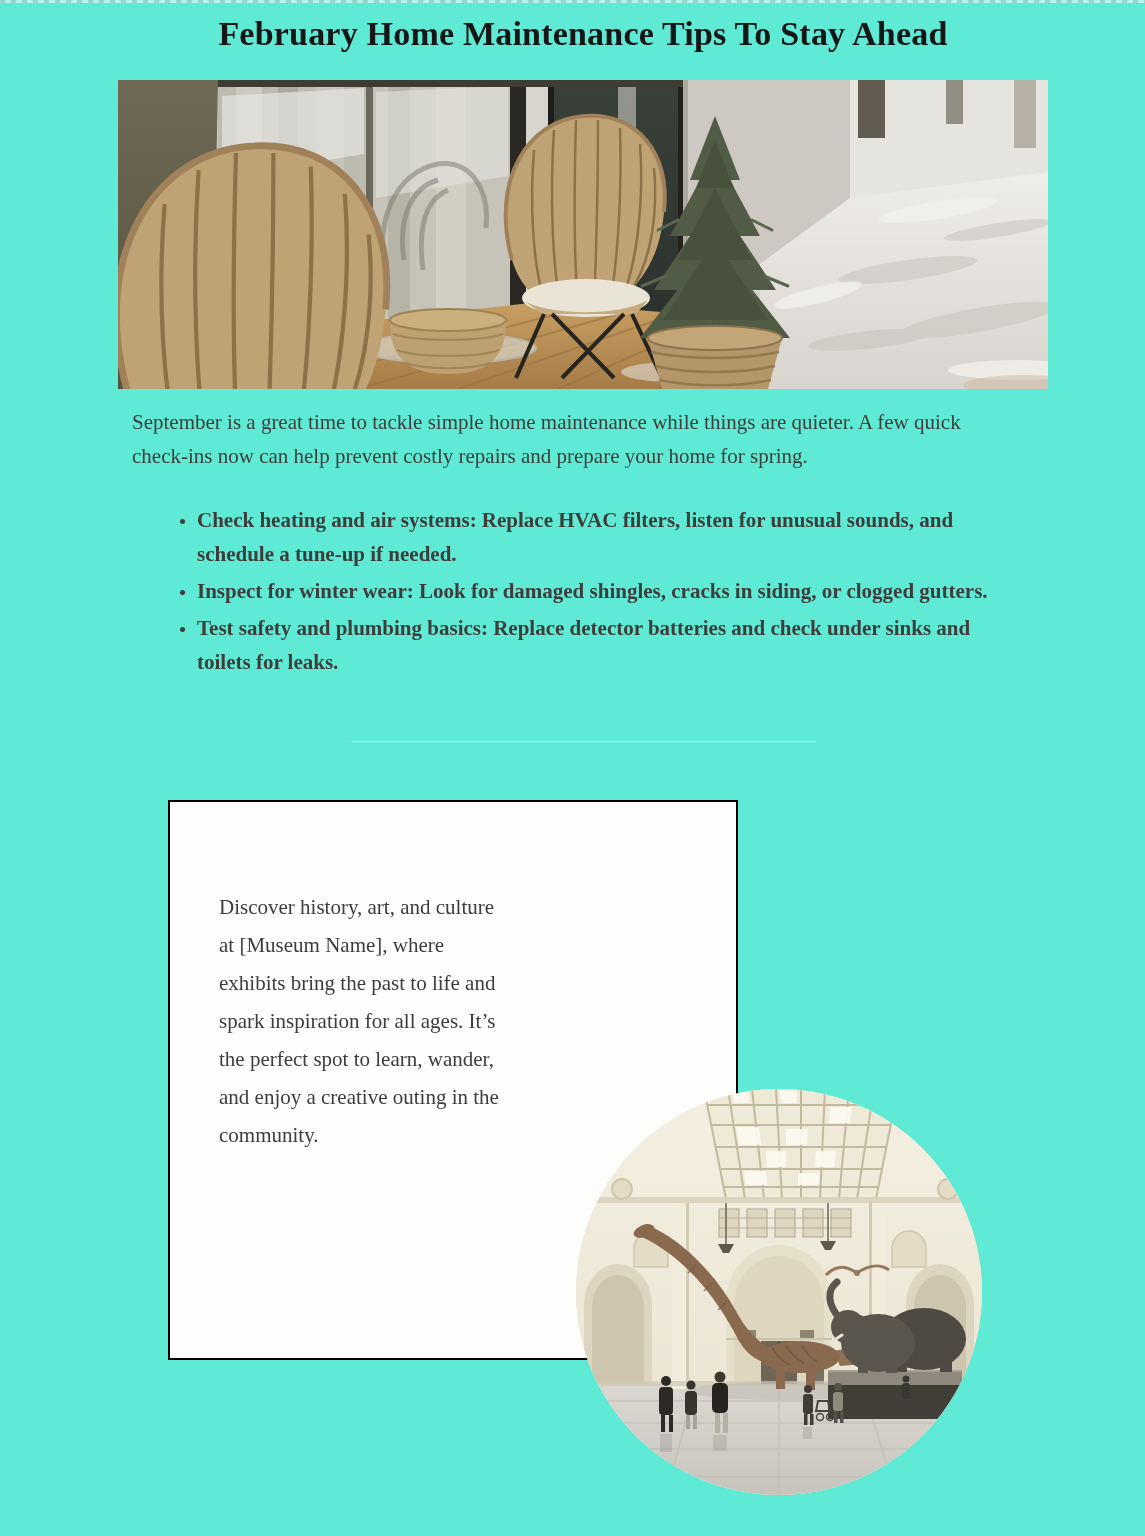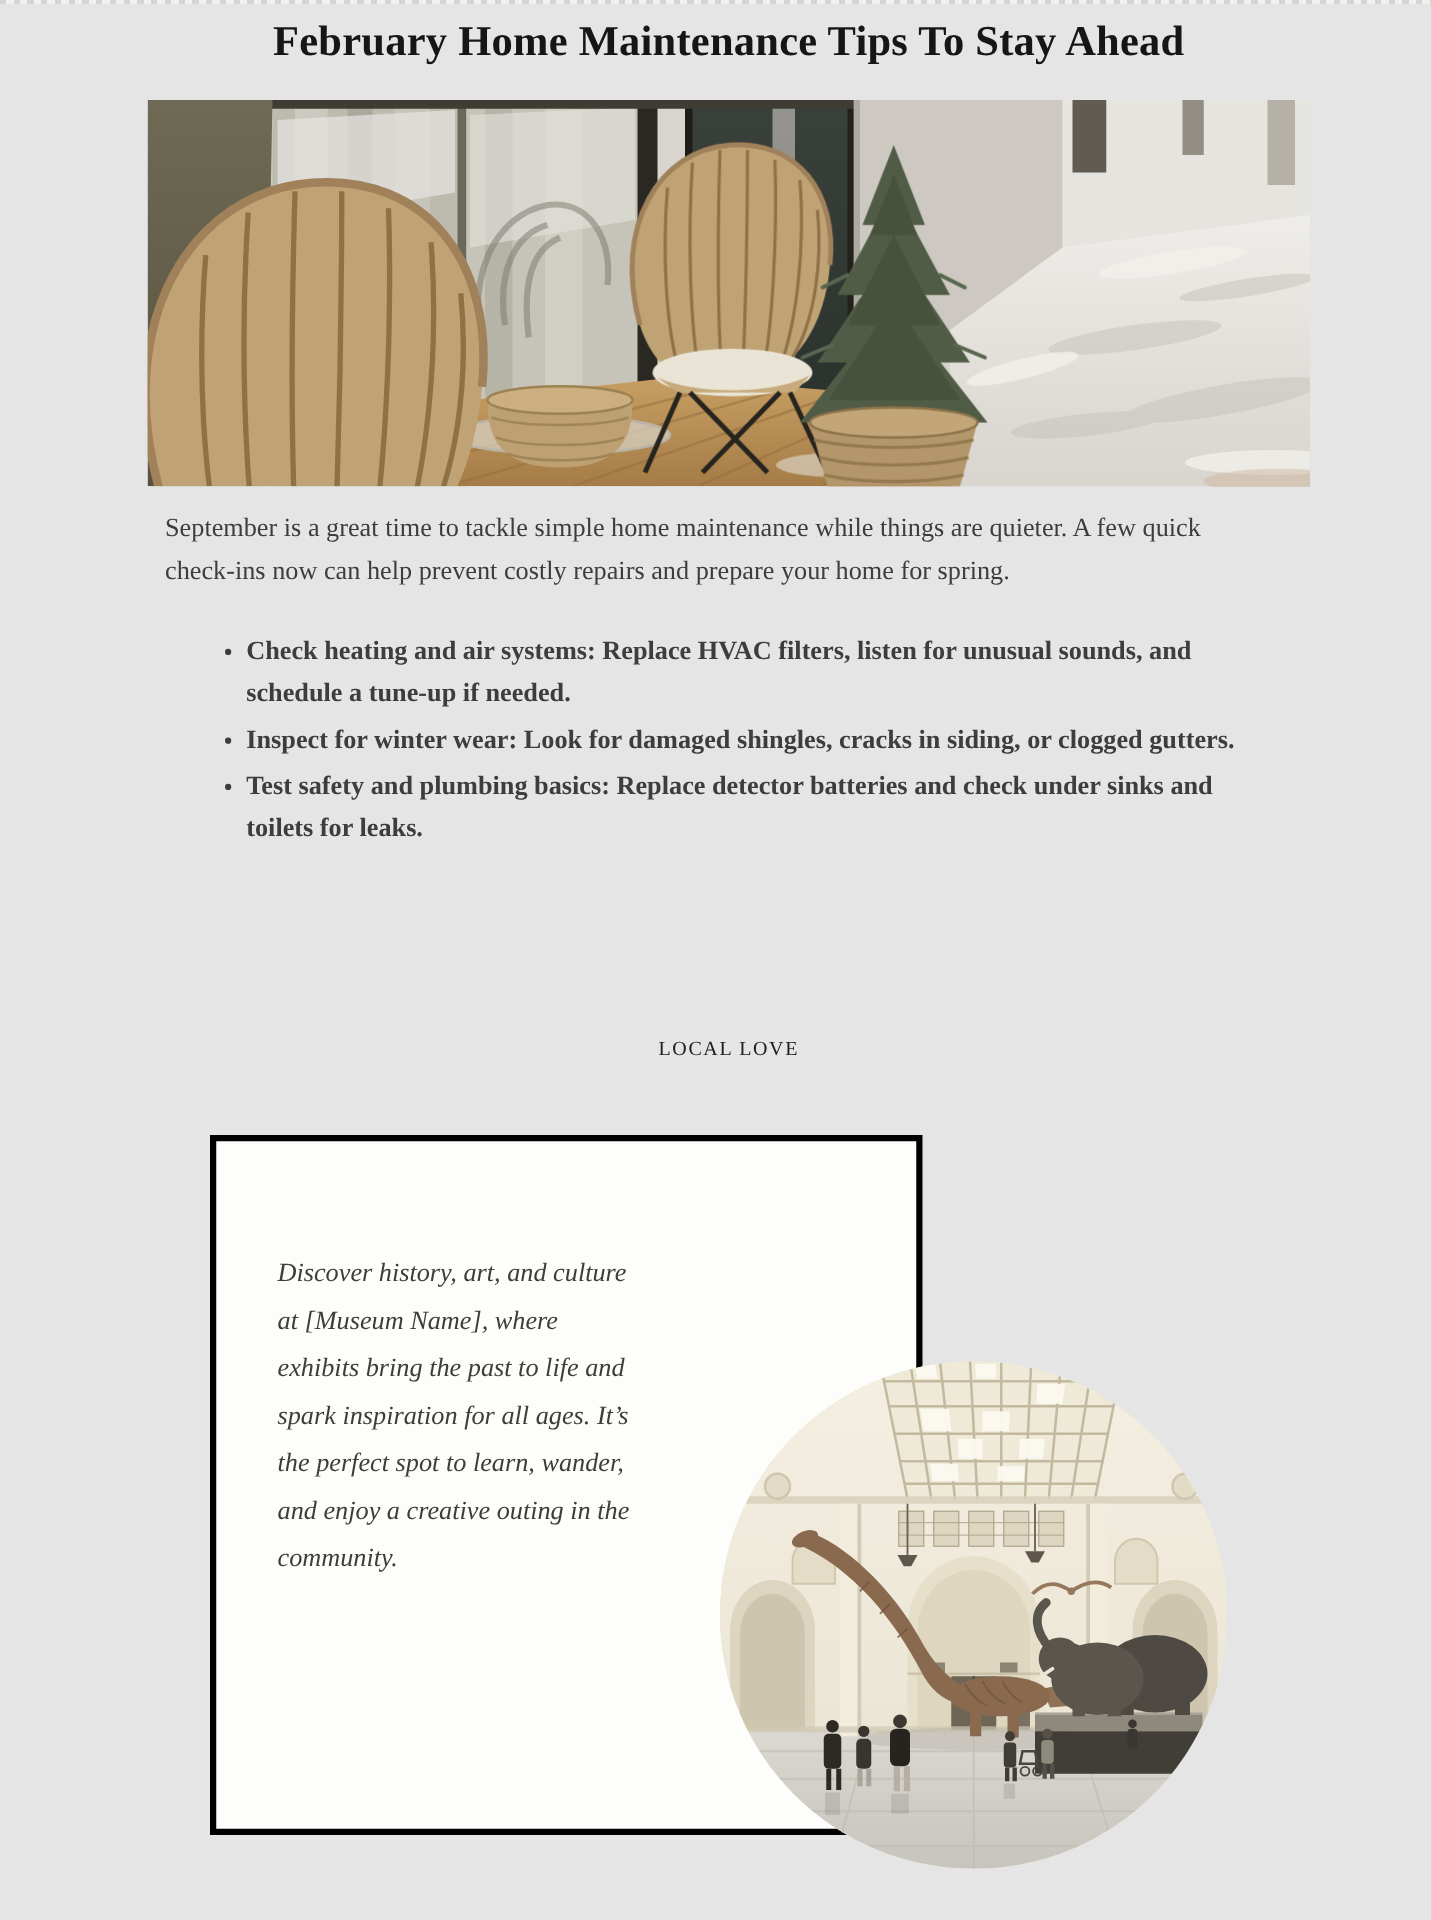--- a/index.html
+++ b/index.html
@@ -1,21 +1,21 @@
 <!DOCTYPE html>
 <html><head>
 <meta charset="utf-8">
 <style>
   * { margin:0; padding:0; box-sizing:border-box; }
   html,body { background:#fcfcfb; }
   .page {
     position:relative;
     width:1145px; height:1536px;
     margin:0; overflow:hidden;
-    background:#e5e5e5;
+    background:#5eead4;
     font-family:"Liberation Serif","DejaVu Serif",serif;
     color:#3e3d3b;
   }
   .top-edge {
     position:absolute; top:0; left:0; width:1145px; height:3px;
     background:repeating-linear-gradient(90deg,#c6c6c4 0 5px,#fbfbfa 5px 11px);
     opacity:.55;
   }
   .content { width:930px; margin-left:118px; }
   h1.article-title {
@@ -50,21 +50,21 @@
   }
   h2.business {
     margin-top:18px; text-align:center;
     font-size:33px; line-height:40px; font-weight:normal;
     color:#1b1a18; letter-spacing:.2px;
   }
   section.card {
     position:relative; z-index:1;
     margin-top:58px; margin-left:50px;
     width:570px; height:560px;
-    border:5px solid #000000; background:#fdfdfc;font-style:italic;
+    border:2px solid #000000; background:#fdfdfc;
   }
   p.card-text {
     margin:86px 0 0 49px; width:288px;
     font-size:21px; line-height:38px; color:#3e3d3b;
   }
   .circle-photo {
     position:absolute; z-index:3;
     left:576px; top:1089px; width:406px; height:406px;
     border-radius:50%; overflow:hidden; background:#ece5d4;
   }
@@ -233,21 +233,20 @@
     <p class="intro">September is a great time to tackle simple home maintenance while things are quieter. A few quick check-ins now can help prevent costly repairs and prepare your home for spring.</p>
 
     <ul class="tips">
       <li>Check heating and air systems: Replace HVAC filters, listen for unusual sounds, and schedule a tune-up if needed.</li>
       <li>Inspect for winter wear: Look for damaged shingles, cracks in siding, or clogged gutters.</li>
       <li>Test safety and plumbing basics: Replace detector batteries and check under sinks and toilets for leaks.</li>
     </ul>
 
     <hr class="divider">
 
-    <div class="eyebrow">LOCAL LOVE</div>
 
     <section class="card">
       <p class="card-text">Discover history, art, and culture at [Museum Name], where exhibits bring the past to life and spark inspiration for all ages. It’s the perfect spot to learn, wander, and enjoy a creative outing in the community.</p>
     </section>
   </div>
 
   <div class="circle-photo" aria-label="Museum great hall with a dinosaur skeleton, elephants and visitors">
     <svg width="406" height="406" viewBox="0 0 406 406">
       <defs>
         <linearGradient id="hallG" x1="0" y1="0" x2="0" y2="1">

